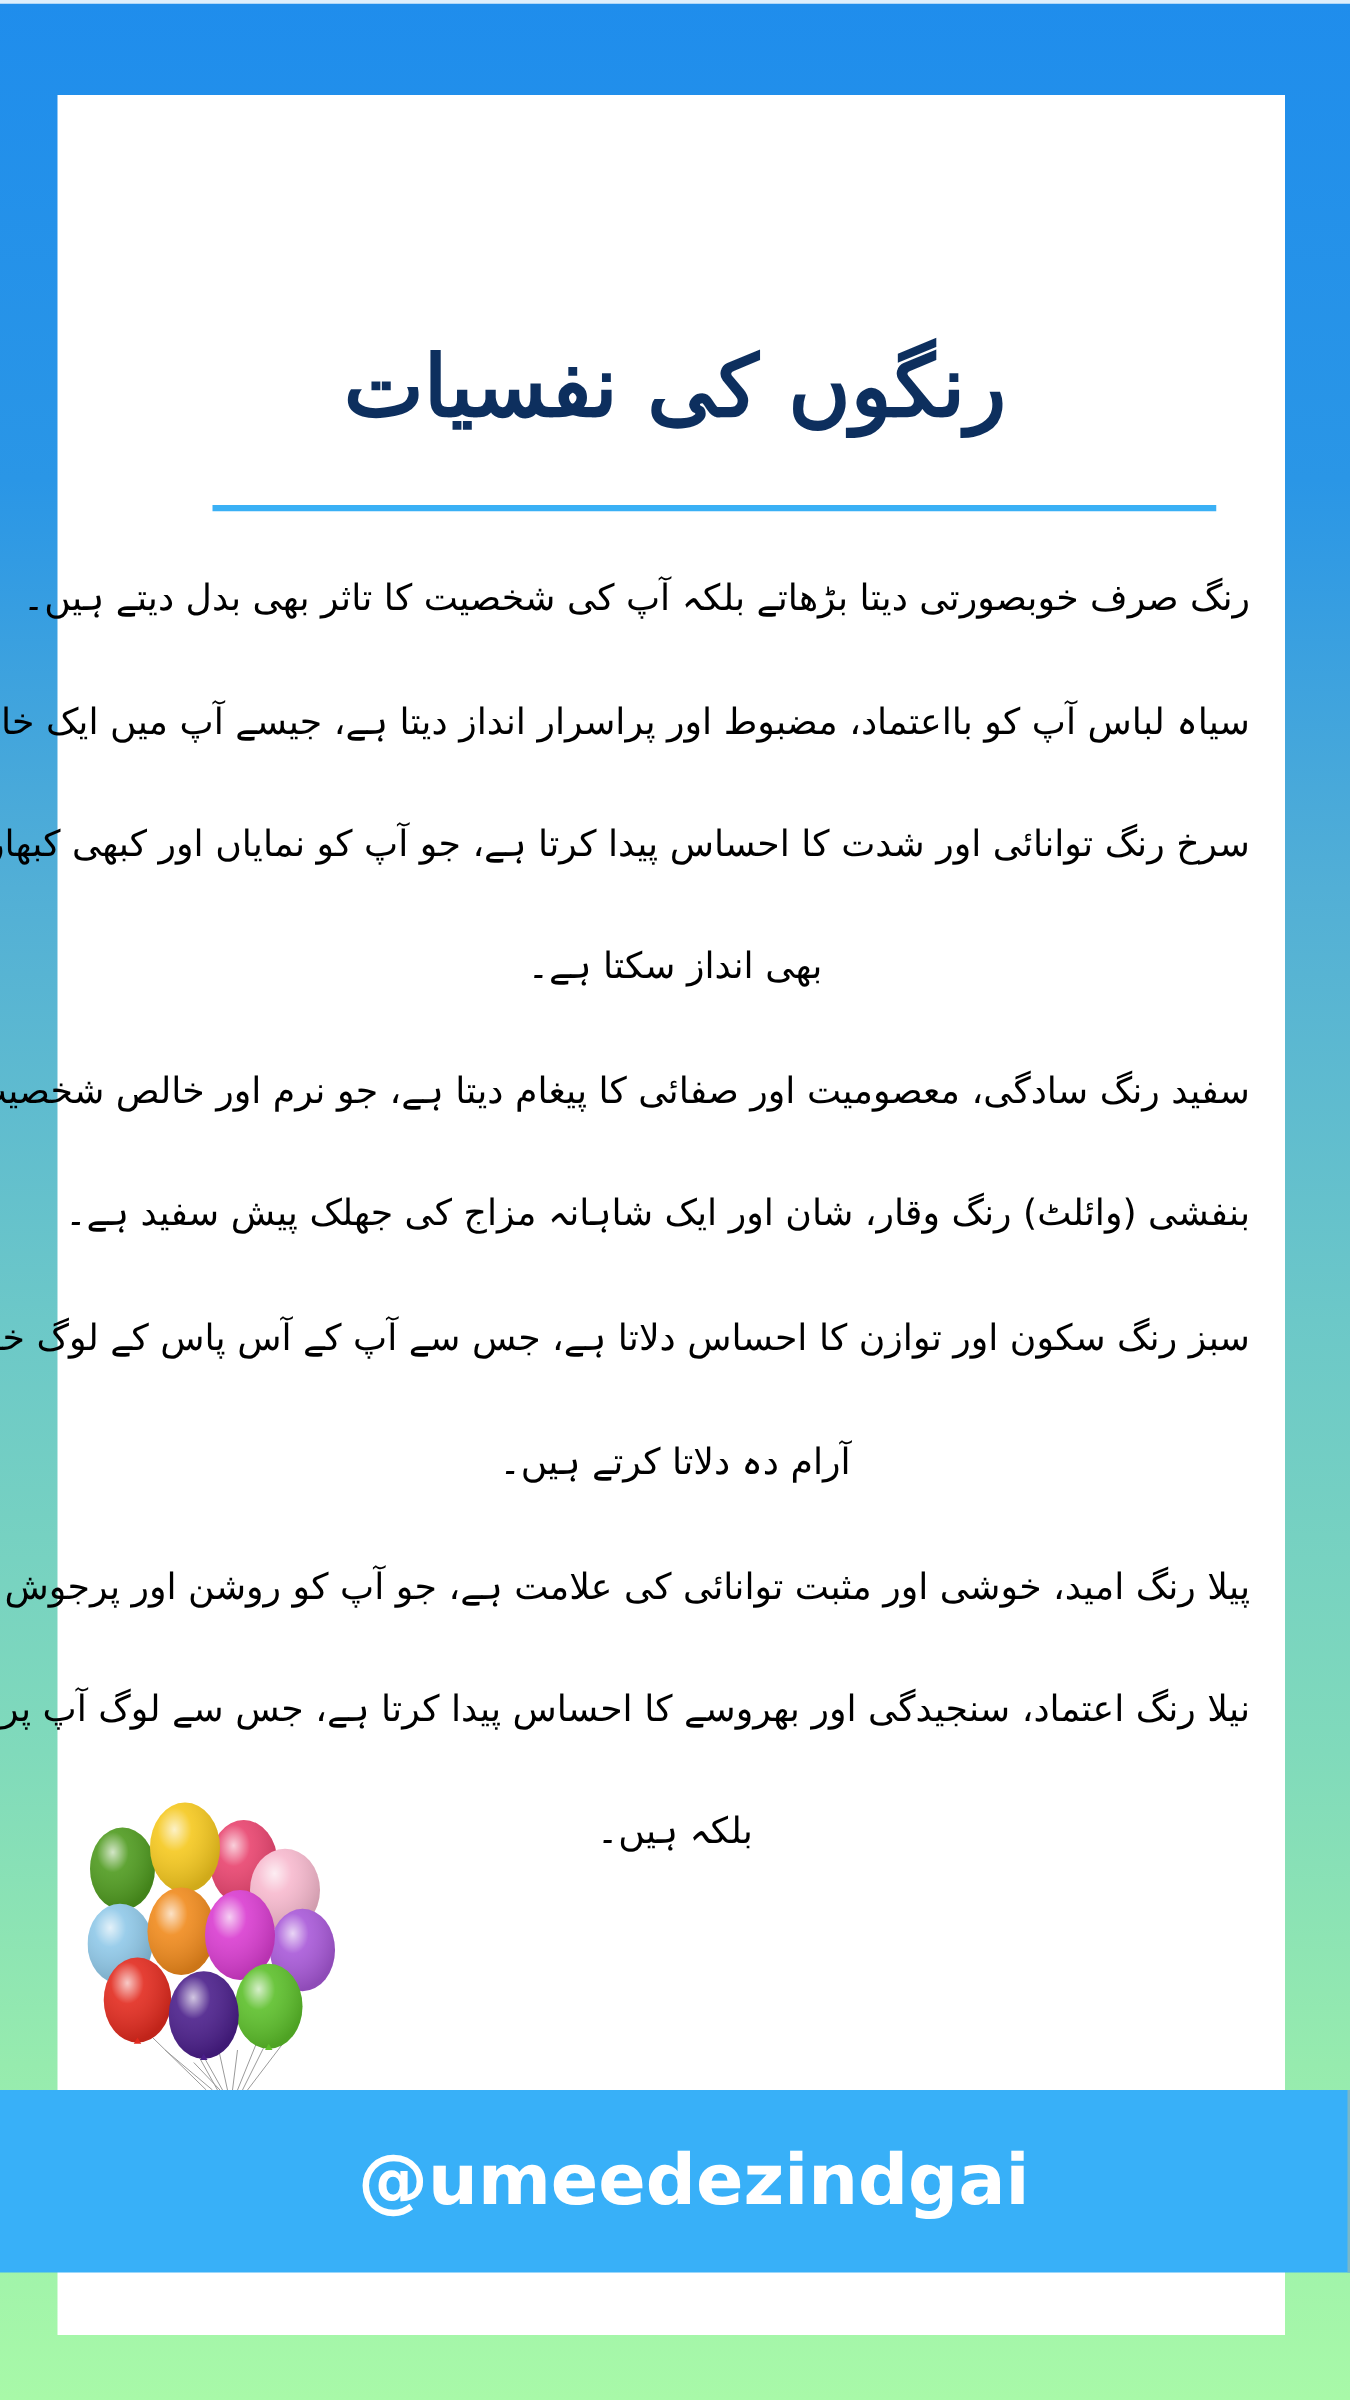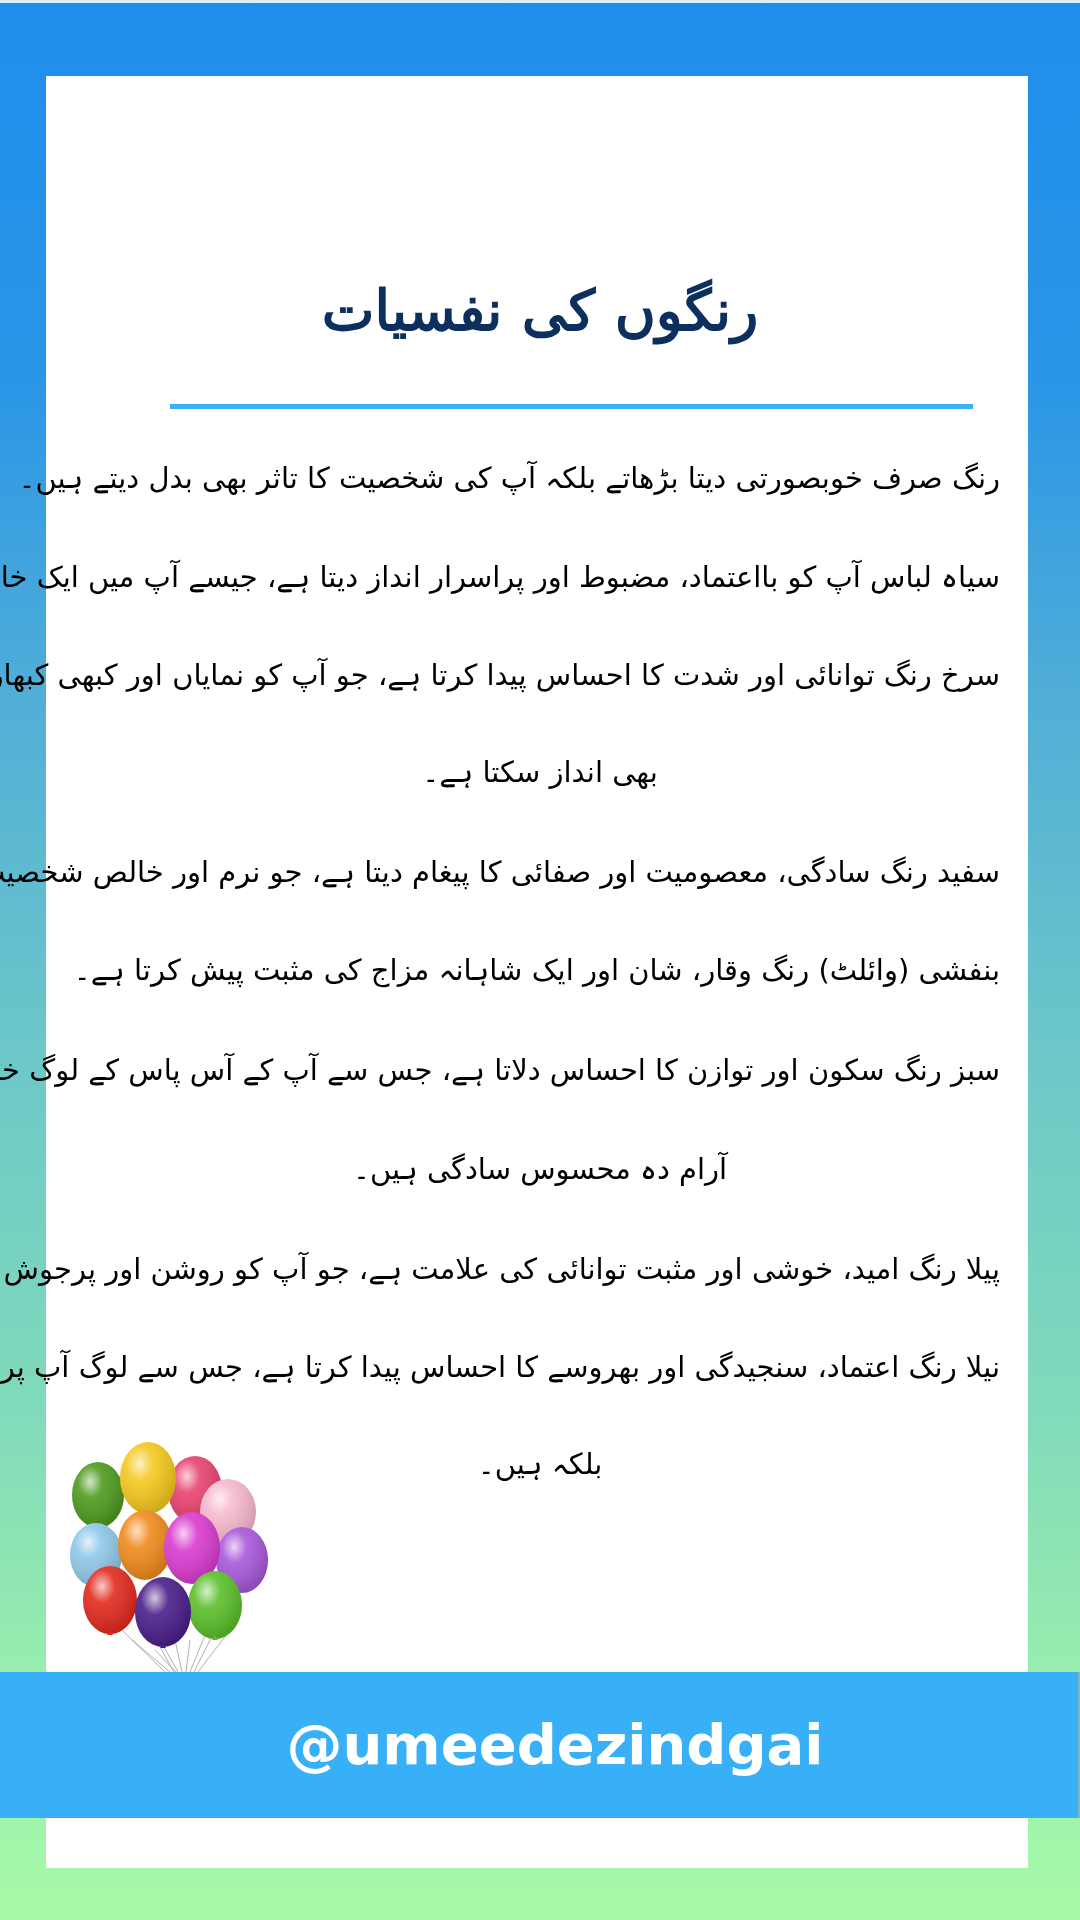--- a/index.html
+++ b/index.html
@@ -9,21 +9,21 @@
     font-family: "DejaVu Serif", serif;
   }
   .top-strip { position:absolute; left:0; top:0; width:1080px; height:3px; background:#ffffff; opacity:.85; }
   .card {
     position:absolute; left:46px; top:76px; width:982px; height:1792px;
     background:#ffffff;
   }
   .title {
     position:absolute; left:0; width:1080px; top:255px; text-align:center;
     direction:rtl; font-family:"DejaVu Serif", serif; font-weight:bold;
-    font-size:56px; line-height:110px; color:#0D2F5E;
+    font-size:68px; line-height:110px; color:#0D2F5E;
   }
   .divider {
     position:absolute; left:170px; top:404px; width:803px; height:5px;
     background:#3AB0F5;
   }
   .line {
     position:absolute; left:80px; width:920px; text-align:center;
     direction:rtl; font-family:"DejaVu Sans", sans-serif;
     font-size:29px; line-height:40px; color:#000000; white-space:nowrap;
   }
@@ -47,23 +47,23 @@
 
 <div class="title">رنگوں کی نفسیات</div>
 
 <div class="divider"></div>
 
 <div class="line" style="top:458px">رنگ صرف خوبصورتی دیتا بڑھاتے بلکہ آپ کی شخصیت کا تاثر بھی بدل دیتے ہیں۔</div>
 <div class="line" style="top:557px">سیاہ لباس آپ کو بااعتماد، مضبوط اور پراسرار انداز دیتا ہے، جیسے آپ میں ایک خاص کشش ہو۔</div>
 <div class="line" style="top:655px">سرخ رنگ توانائی اور شدت کا احساس پیدا کرتا ہے، جو آپ کو نمایاں اور کبھی کبھار خطرناک</div>
 <div class="line" style="top:752px">بھی انداز سکتا ہے۔</div>
 <div class="line" style="top:852px">سفید رنگ سادگی، معصومیت اور صفائی کا پیغام دیتا ہے، جو نرم اور خالص شخصیت کو ظاہر کرتا ہے۔</div>
-<div class="line" style="top:950px">بنفشی (وائلٹ) رنگ وقار، شان اور ایک شاہانہ مزاج کی مثبت پیش کرتا ہے۔</div>
+<div class="line" style="top:950px">بنفشی (وائلٹ) رنگ وقار، شان اور ایک شاہانہ مزاج کی جھلک پیش سفید ہے۔</div>
 <div class="line" style="top:1050px">سبز رنگ سکون اور توازن کا احساس دلاتا ہے، جس سے آپ کے آس پاس کے لوگ خود کو</div>
-<div class="line" style="top:1149px">آرام دہ محسوس سادگی ہیں۔</div>
+<div class="line" style="top:1149px">آرام دہ دلاتا کرتے ہیں۔</div>
 <div class="line" style="top:1249px">پیلا رنگ امید، خوشی اور مثبت توانائی کی علامت ہے، جو آپ کو روشن اور پرجوش ظاہر کرتا ہے۔</div>
 <div class="line" style="top:1347px">نیلا رنگ اعتماد، سنجیدگی اور بھروسے کا احساس پیدا کرتا ہے، جس سے لوگ آپ پر زیادہ یقین</div>
 <div class="line" style="top:1444px">بلکہ ہیں۔</div>
 
 <svg class="balloons" viewBox="0 0 210 232" xmlns="http://www.w3.org/2000/svg">
   <defs>
     <radialGradient id="shine" cx="35%" cy="30%" r="70%">
       <stop offset="0%" stop-color="#ffffff" stop-opacity="0.75"></stop>
       <stop offset="35%" stop-color="#ffffff" stop-opacity="0.1"></stop>
       <stop offset="100%" stop-color="#000000" stop-opacity="0.15"></stop>

